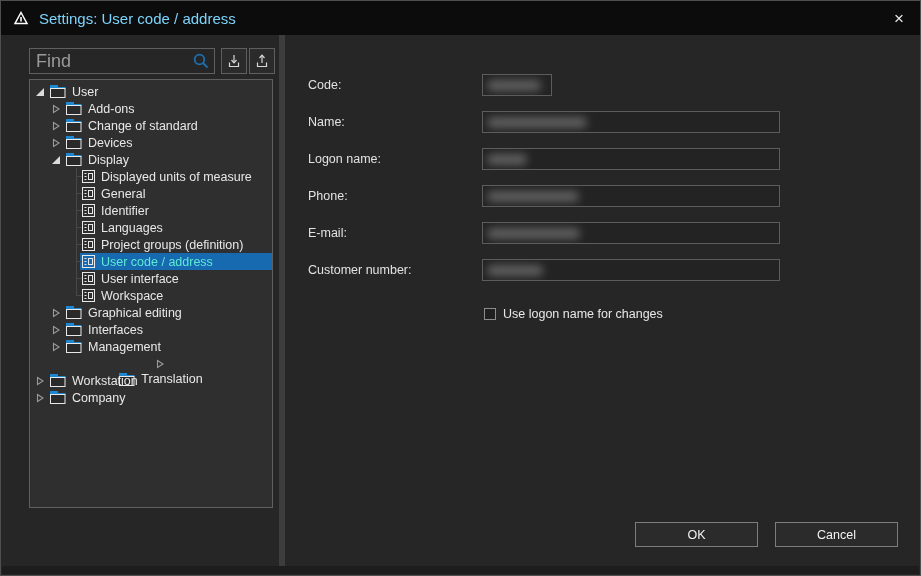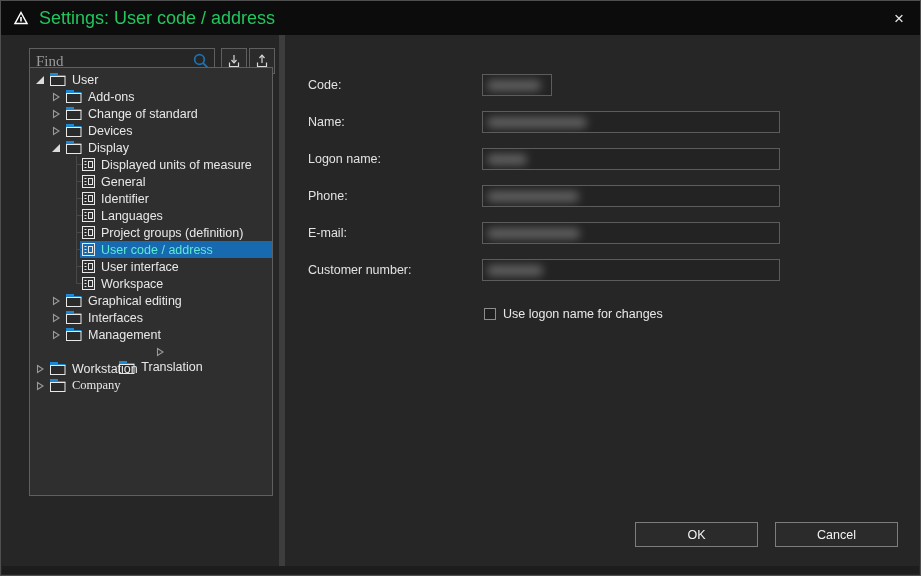--- a/index.html
+++ b/index.html
@@ -20,53 +20,53 @@
   .titlebar {
     position: absolute; top: 0; left: 0; right: 0; height: 34px;
     background: #0c0c0c;
     display: flex; align-items: center;
   }
   .logo {
     width: 19px; height: 19px; border-radius: 3px;
     margin-left: 10px; flex: none;
     display: flex; align-items: center; justify-content: center;
   }
-  .title { margin-left: 9px; font-size: 18px; color: #22c55e; }
+  .title { margin-left: 9px; font-size: 15px; color: #7dd3fc; }
   .close-btn {
     margin-left: auto; width: 42px; height: 100%;
     display: flex; align-items: center; justify-content: center;
     color: #e8e8e8; font-size: 17px; cursor: pointer; line-height: 1;
   }
   
   .search-row {
     position: absolute; left: 28px; top: 47px;
     display: flex; align-items: center;
   }
   .searchbox {
     width: 186px; height: 26px;
     border: 1px solid #5f5f5f; background: #262626;
     display: flex; align-items: center;
   }
   .searchbox input {
     flex: 1; min-width: 0; background: transparent; border: none; outline: none;
-    color: #cfcfcf; font-size: 15px; padding: 0 6px;
-    font-family: Liberation Serif, serif;
+    color: #cfcfcf; font-size: 18px; padding: 0 6px;
+    font-family: Liberation Sans, sans-serif;
   }
   .searchbox input::placeholder { color: #9a9a9a; opacity: 1; }
   .search-glyph { flex: none; margin-right: 4px; display: flex; }
   .tool-btn {
     width: 26px; height: 26px; padding: 0;
     border: 1px solid #5f5f5f; background: #2b2b2b;
     display: flex; align-items: center; justify-content: center;
     cursor: pointer;
   }
   .tool-btn.first { margin-left: 6px; }
   .tool-btn.second { margin-left: 2px; }
   .tree-box {
-    position: absolute; left: 28px; top: 66px;
+    position: absolute; left: 28px; top: 78px;
     width: 244px; height: 429px;
     background: #2f2f2f; border: 1px solid #5f5f5f;
     padding-top: 3px; overflow: hidden;
   }
   .tree-row {
     display: flex; align-items: center; height: 17px;
     font-size: 12.5px; color: #e8e8e8; cursor: pointer; white-space: nowrap;
   }
   .expander {
     width: 16px; height: 17px; flex: none; position: relative;
@@ -465,21 +465,21 @@
           <span class="tree-icon">
             <svg width="16" height="13" viewBox="0 0 16 13">
               <rect x="0" y="0" width="8" height="4" fill="#1d87d2"></rect>
               <rect x="8" y="2" width="7.5" height="2" fill="#1d87d2"></rect>
               <rect x="0.5" y="3.5" width="14.5" height="9" fill="#2a2a2a" stroke="#e8e8e8"></rect>
             </svg>
           </span>
           <span>Workstation</span>
         </span>
       </div>
-      <div class="tree-row" style="padding-left: 2px; font-family: Liberation Serif, serif;">
+      <div class="tree-row" style="padding-left: 2px;">
         <span class="expander">
           <svg width="10" height="10" viewBox="0 0 10 10">
             <polygon points="2.5,1.5 8,5 2.5,8.5" fill="none" stroke="#9a9a9a" stroke-width="1.1"></polygon>
           </svg>
         </span>
         <span class="tree-content">
           <span class="tree-icon">
             <svg width="16" height="13" viewBox="0 0 16 13">
               <rect x="0" y="0" width="8" height="4" fill="#1d87d2"></rect>
               <rect x="8" y="2" width="7.5" height="2" fill="#1d87d2"></rect>

